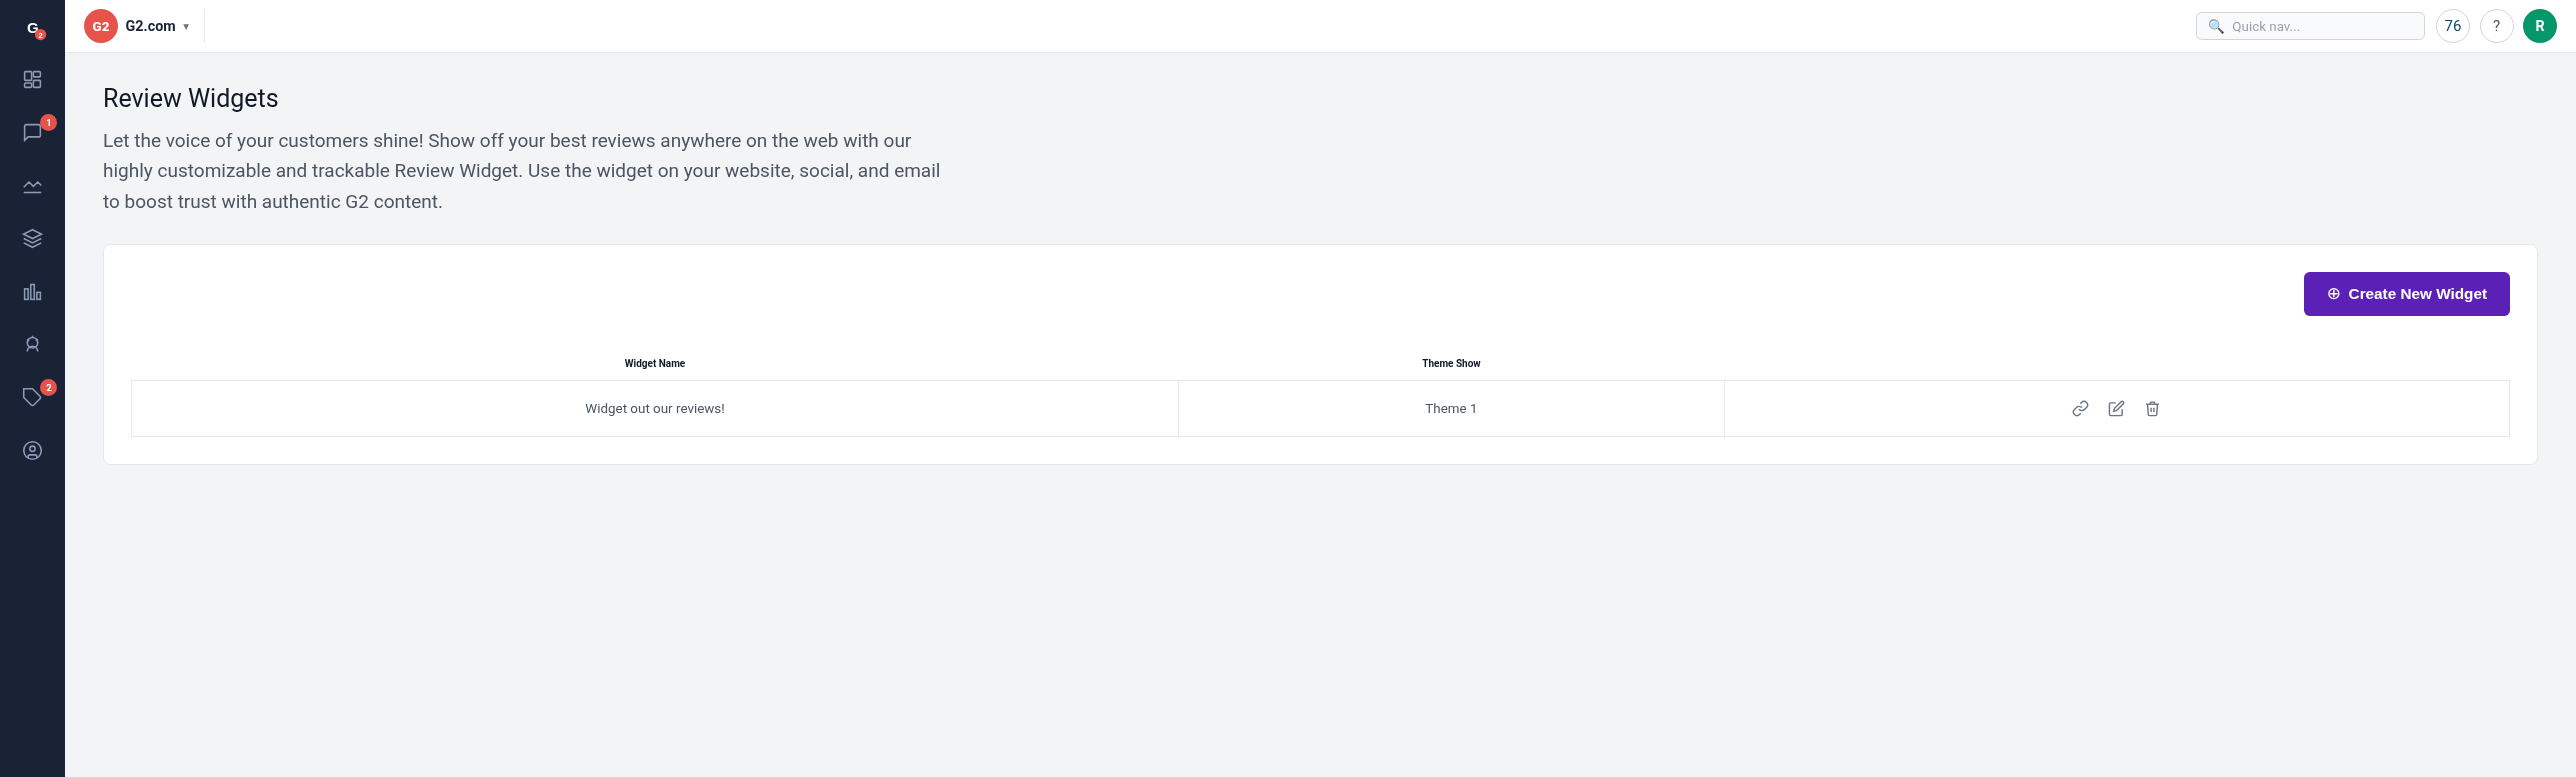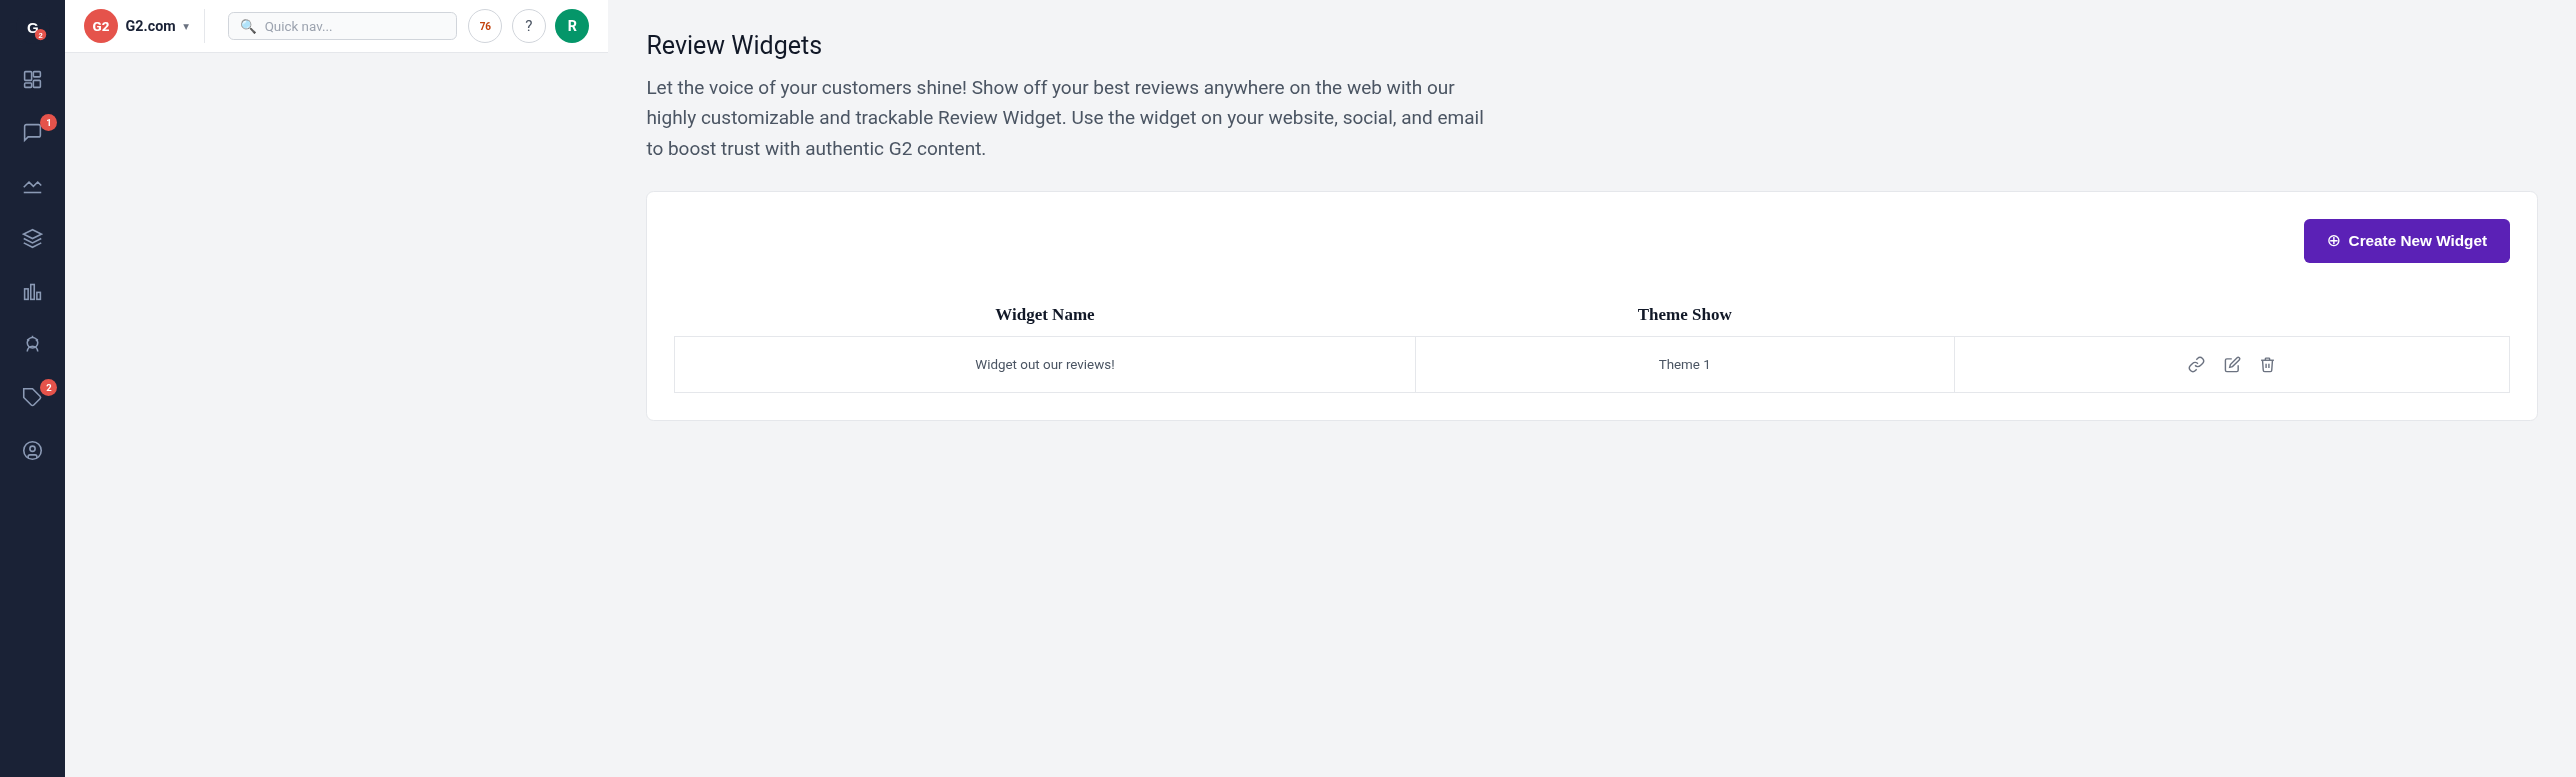--- a/index.html
+++ b/index.html
@@ -68,21 +68,21 @@
       font-weight: 700;
       display: flex;
       align-items: center;
       justify-content: center;
     }
 
     
     .main-wrapper {
       flex: 1;
       display: flex;
-      flex-direction: row;
+      flex-direction: column;
       overflow: hidden;
     }
 
     
     .topbar {
       background: #fff;
       height: 53px;
       display: flex;
       align-items: center;
       padding: 0 19px;
@@ -157,23 +157,23 @@
     .topbar-badge-btn {
       width: 34px;
       height: 34px;
       border-radius: 50%;
       border: 1.4px solid #d1d5db;
       background: #fff;
       display: flex;
       align-items: center;
       justify-content: center;
       cursor: pointer;
-      font-size: 10px;
-      font-weight: 700;
-      color: #c2410c;
+      font-size: 15px;
+      font-weight: 400;
+      color: #0c4a6e;
       position: relative;
     }
 
     .topbar-help-btn {
       width: 34px;
       height: 34px;
       border-radius: 50%;
       border: 1.4px solid #d1d5db;
       background: #fff;
       display: flex;
@@ -256,26 +256,25 @@
     }
 
     
     .widget-table {
       width: 100%;
       border-collapse: collapse;
     }
 
     .widget-table thead tr th {
       text-align: center;
-      font-size: 17px;
+      font-size: 10px;
       font-weight: 700;
       color: #111827;
       padding: 11.4px 15.3px;
       border-bottom: 1px solid #e5e7eb;
-      font-family: Liberation Serif, serif;
     }
 
     .widget-table tbody tr td {
       text-align: center;
       font-size: 13.4px;
       color: #4b5563;
       padding: 15.3px 15.3px;
       border: 1px solid #e5e7eb;
     }
 

